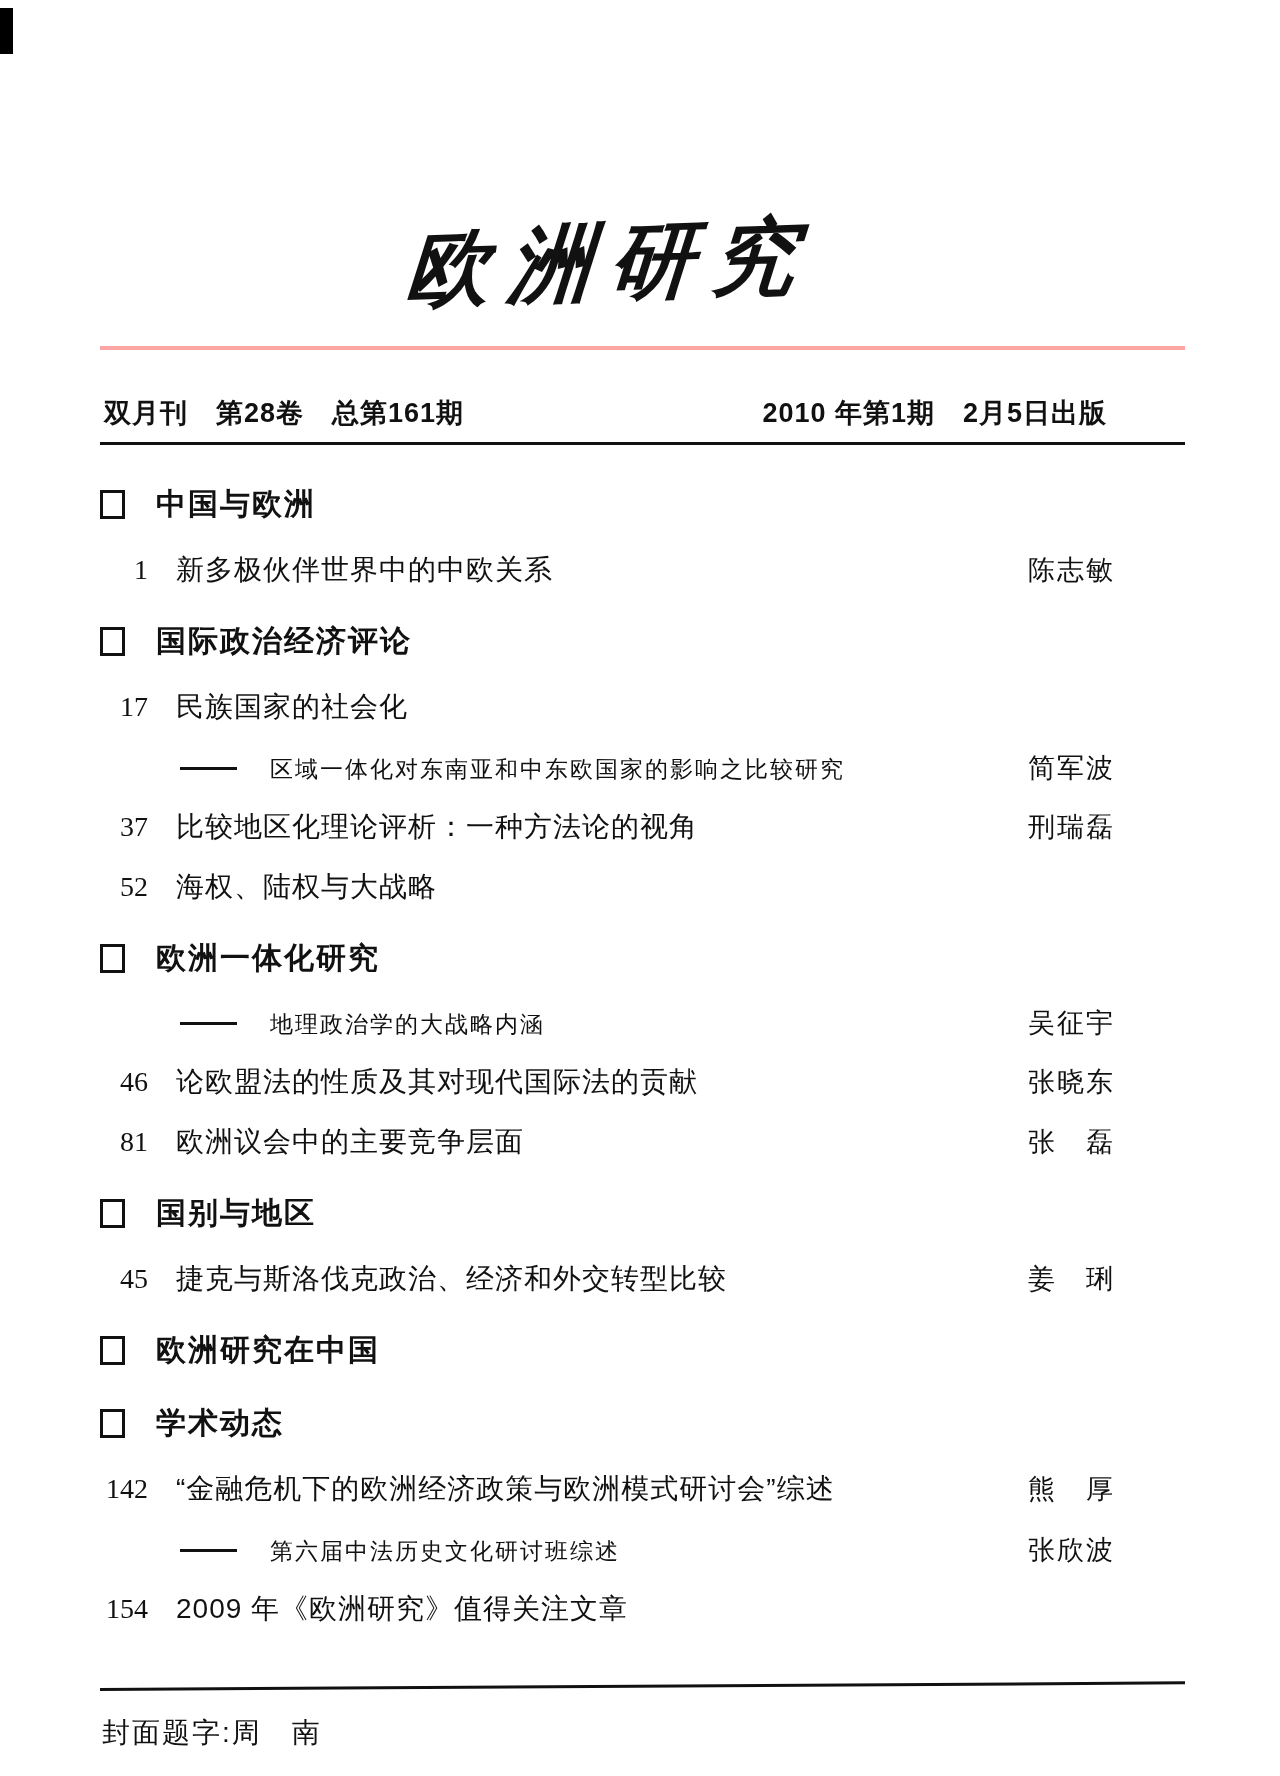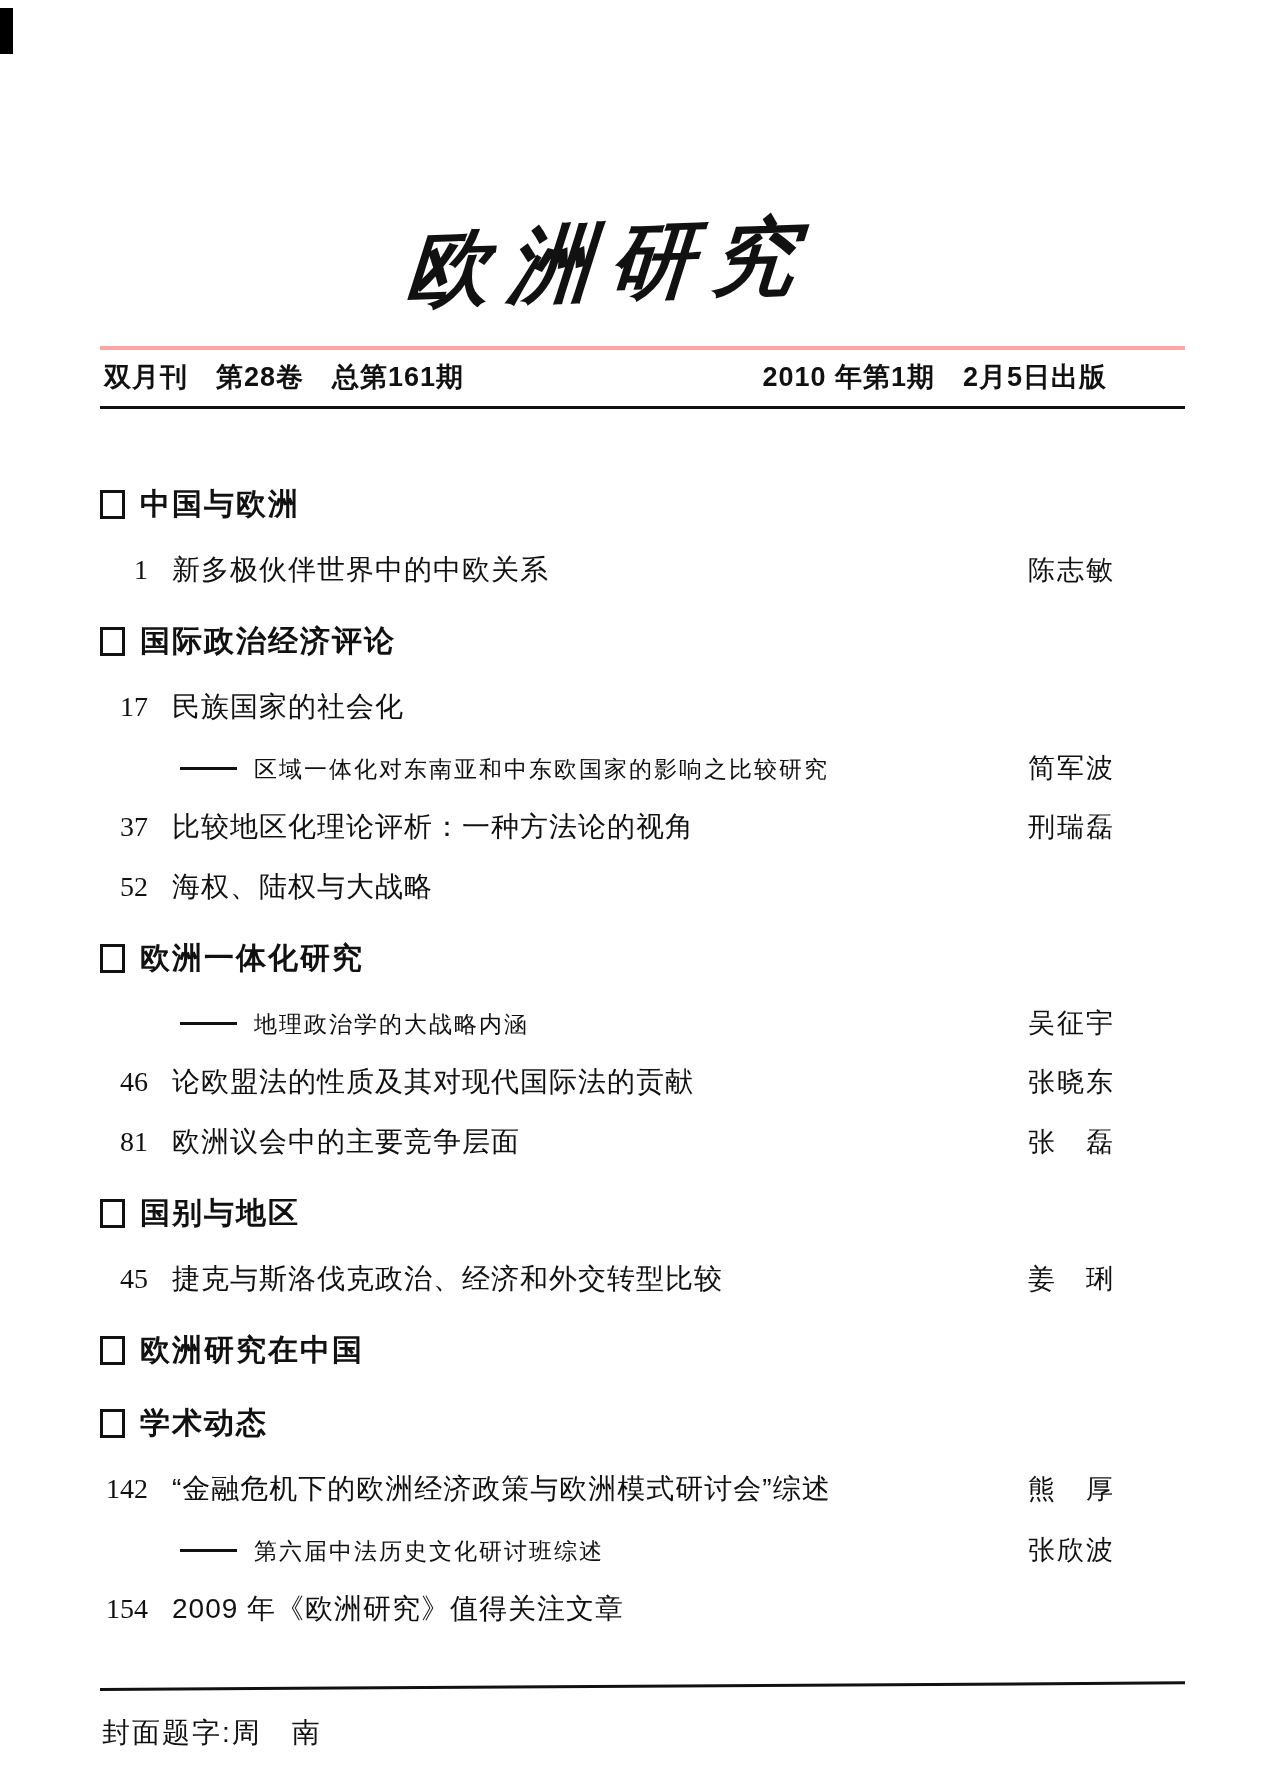--- a/index.html
+++ b/index.html
@@ -27,35 +27,35 @@
     font-size:84px; letter-spacing:18px; line-height:1.1;
   }
   
   .header-band {
     position:absolute; top:346px; left:100px; width:1085px;
     border-top:4px solid #fca5a5; border-bottom:3px solid #111;
     padding:9px 0 11px 4px;
     display:flex; justify-content:space-between; align-items:baseline;
     font-weight:bold; font-size:27px; letter-spacing:1px;
   }
-  .header-band .right { padding-right:78px; }
+  .header-band .right { padding-right:78px;margin-top:36px; }
   
   .toc { position:absolute; top:452px; left:100px; width:1015px; }
-  .row { display:flex; align-items:baseline; min-height:34px; margin-bottom:22px; }
+  .row { display:flex; align-items:baseline; min-height:34px; margin-bottom:22px;gap:16px; }
   .row.section { margin-top:32px; margin-bottom:26px; align-items:center; }
   .box {
     width:25px; height:29px; border:3px solid #111;
     margin-right:15px; flex:none; background:#fff;
   }
   .sec-label { font-weight:bold; font-size:30px; letter-spacing:2px; }
   .row.article .pg {
     width:48px; flex:none; text-align:right;
     font-family:"Liberation Serif", serif; font-size:28px;
   }
-  .row.article .title { margin-left:24px; font-size:28px; letter-spacing:1px; }
+  .row.article .title { margin-left:12px; font-size:28px; letter-spacing:1px; }
   .row.subtitle { padding-left:80px;margin-top:24px; }
   .dash {
     width:57px; height:3px; background:#111; flex:none;
     align-self:center; margin-right:17px;
   }
   .sub-text {
     font-family:"DejaVu Serif", serif;
     font-size:23px; letter-spacing:2px;
   }
   .row .author {

